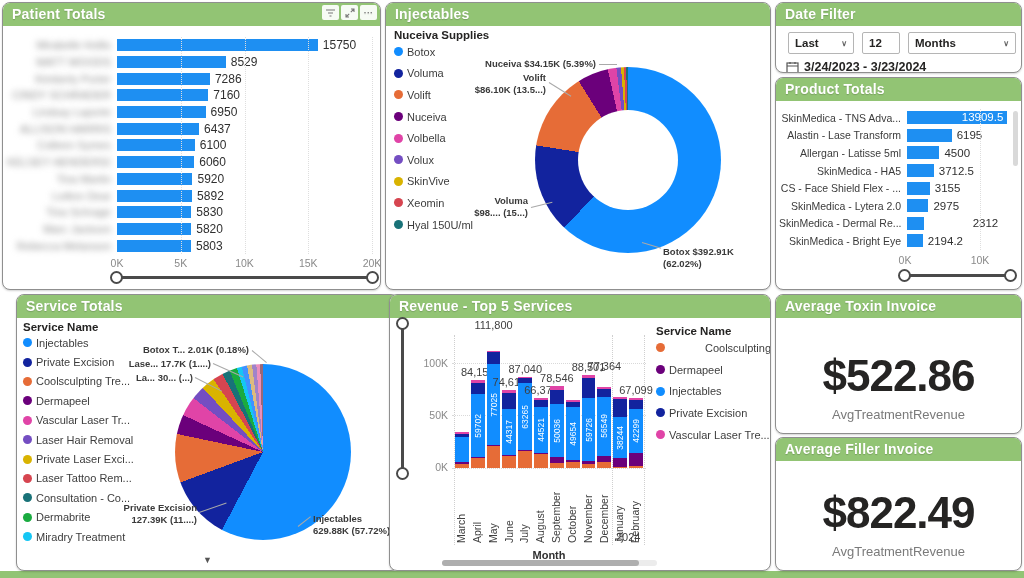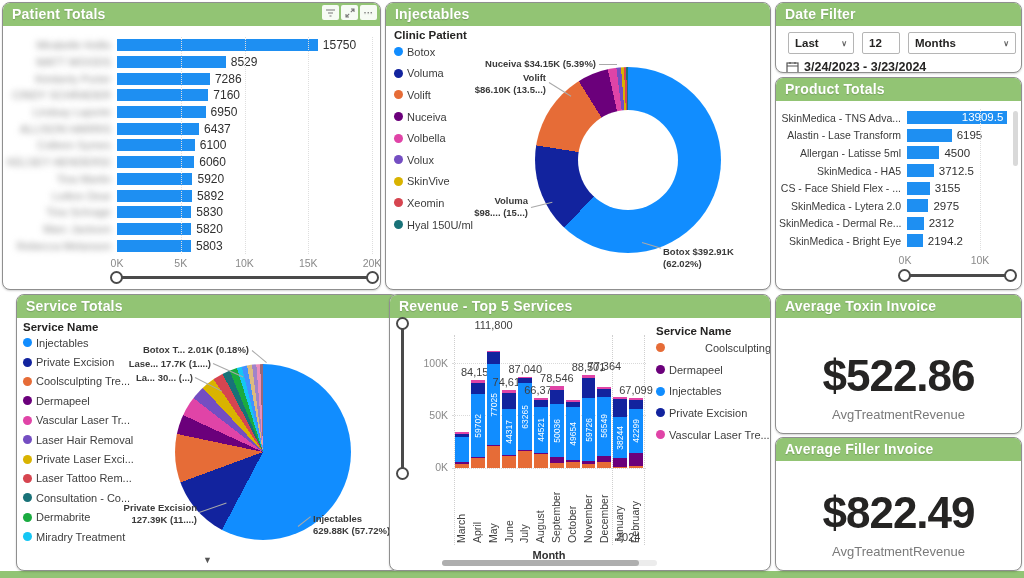--- a/index.html
+++ b/index.html
@@ -209,21 +209,21 @@
     <div class="slider" style="left:114px;right:8px;top:273px;">
       <span class="sh left"></span>
       <span class="sh right"></span>
     </div>
   </div>
 
   <div class="panel" style="left:385px;top:2px;width:386px;height:288px;">
     <div class="panel-header">
       <span>Injectables</span>
     </div>
-    <div class="legend-title" style="position:absolute;left:8px;top:26px;">Clinic Patient</div>
+    <div class="legend-title" style="position:absolute;left:8px;top:26px;">Nuceiva Supplies</div>
     <ul class="legend" id="inj-legend" style="position:absolute;left:8px;top:38px;">
         <li style="height: 21.6px;">
           <span class="dot" style="background: rgb(17, 141, 255);"></span>
           <span>Botox</span>
         </li>
         <li style="height: 21.6px;">
           <span class="dot" style="background: rgb(18, 35, 158);"></span>
           <span>Voluma</span>
         </li>
         <li style="height: 21.6px;">
@@ -338,21 +338,21 @@
         </div>
         <div class="hrow" style="height: 17.6px;">
           <span class="hname" style="width: 122px; font-size: 10.5px; color: rgb(59, 59, 59);">SkinMedica - Lytera 2.0</span>
           <div class="harea" style="margin-left: 6px;">
             <div class="hbar" style="width: 21.25%; background: rgb(30, 143, 242); height: 13px; position: relative;"></div>
             <span class="hval" style="font-size: 11.5px;">2975</span>
           </div>
         </div>
         <div class="hrow" style="height: 17.6px;">
           <span class="hname" style="width: 122px; font-size: 10.5px; color: rgb(59, 59, 59);">SkinMedica - Dermal Re...</span>
-          <div class="harea" style="margin-left: 6px;">
+          <div class="harea" style="margin-left: 6px; gap: 44px;">
             <div class="hbar" style="width: 16.5143%; background: rgb(30, 143, 242); height: 13px; position: relative;"></div>
             <span class="hval" style="font-size: 11.5px;">2312</span>
           </div>
         </div>
         <div class="hrow" style="height: 17.6px;">
           <span class="hname" style="width: 122px; font-size: 10.5px; color: rgb(59, 59, 59);">SkinMedica - Bright Eye</span>
           <div class="harea" style="margin-left: 6px;">
             <div class="hbar" style="width: 15.6729%; background: rgb(30, 143, 242); height: 13px; position: relative;"></div>
             <span class="hval" style="font-size: 11.5px;">2194.2</span>
           </div>

